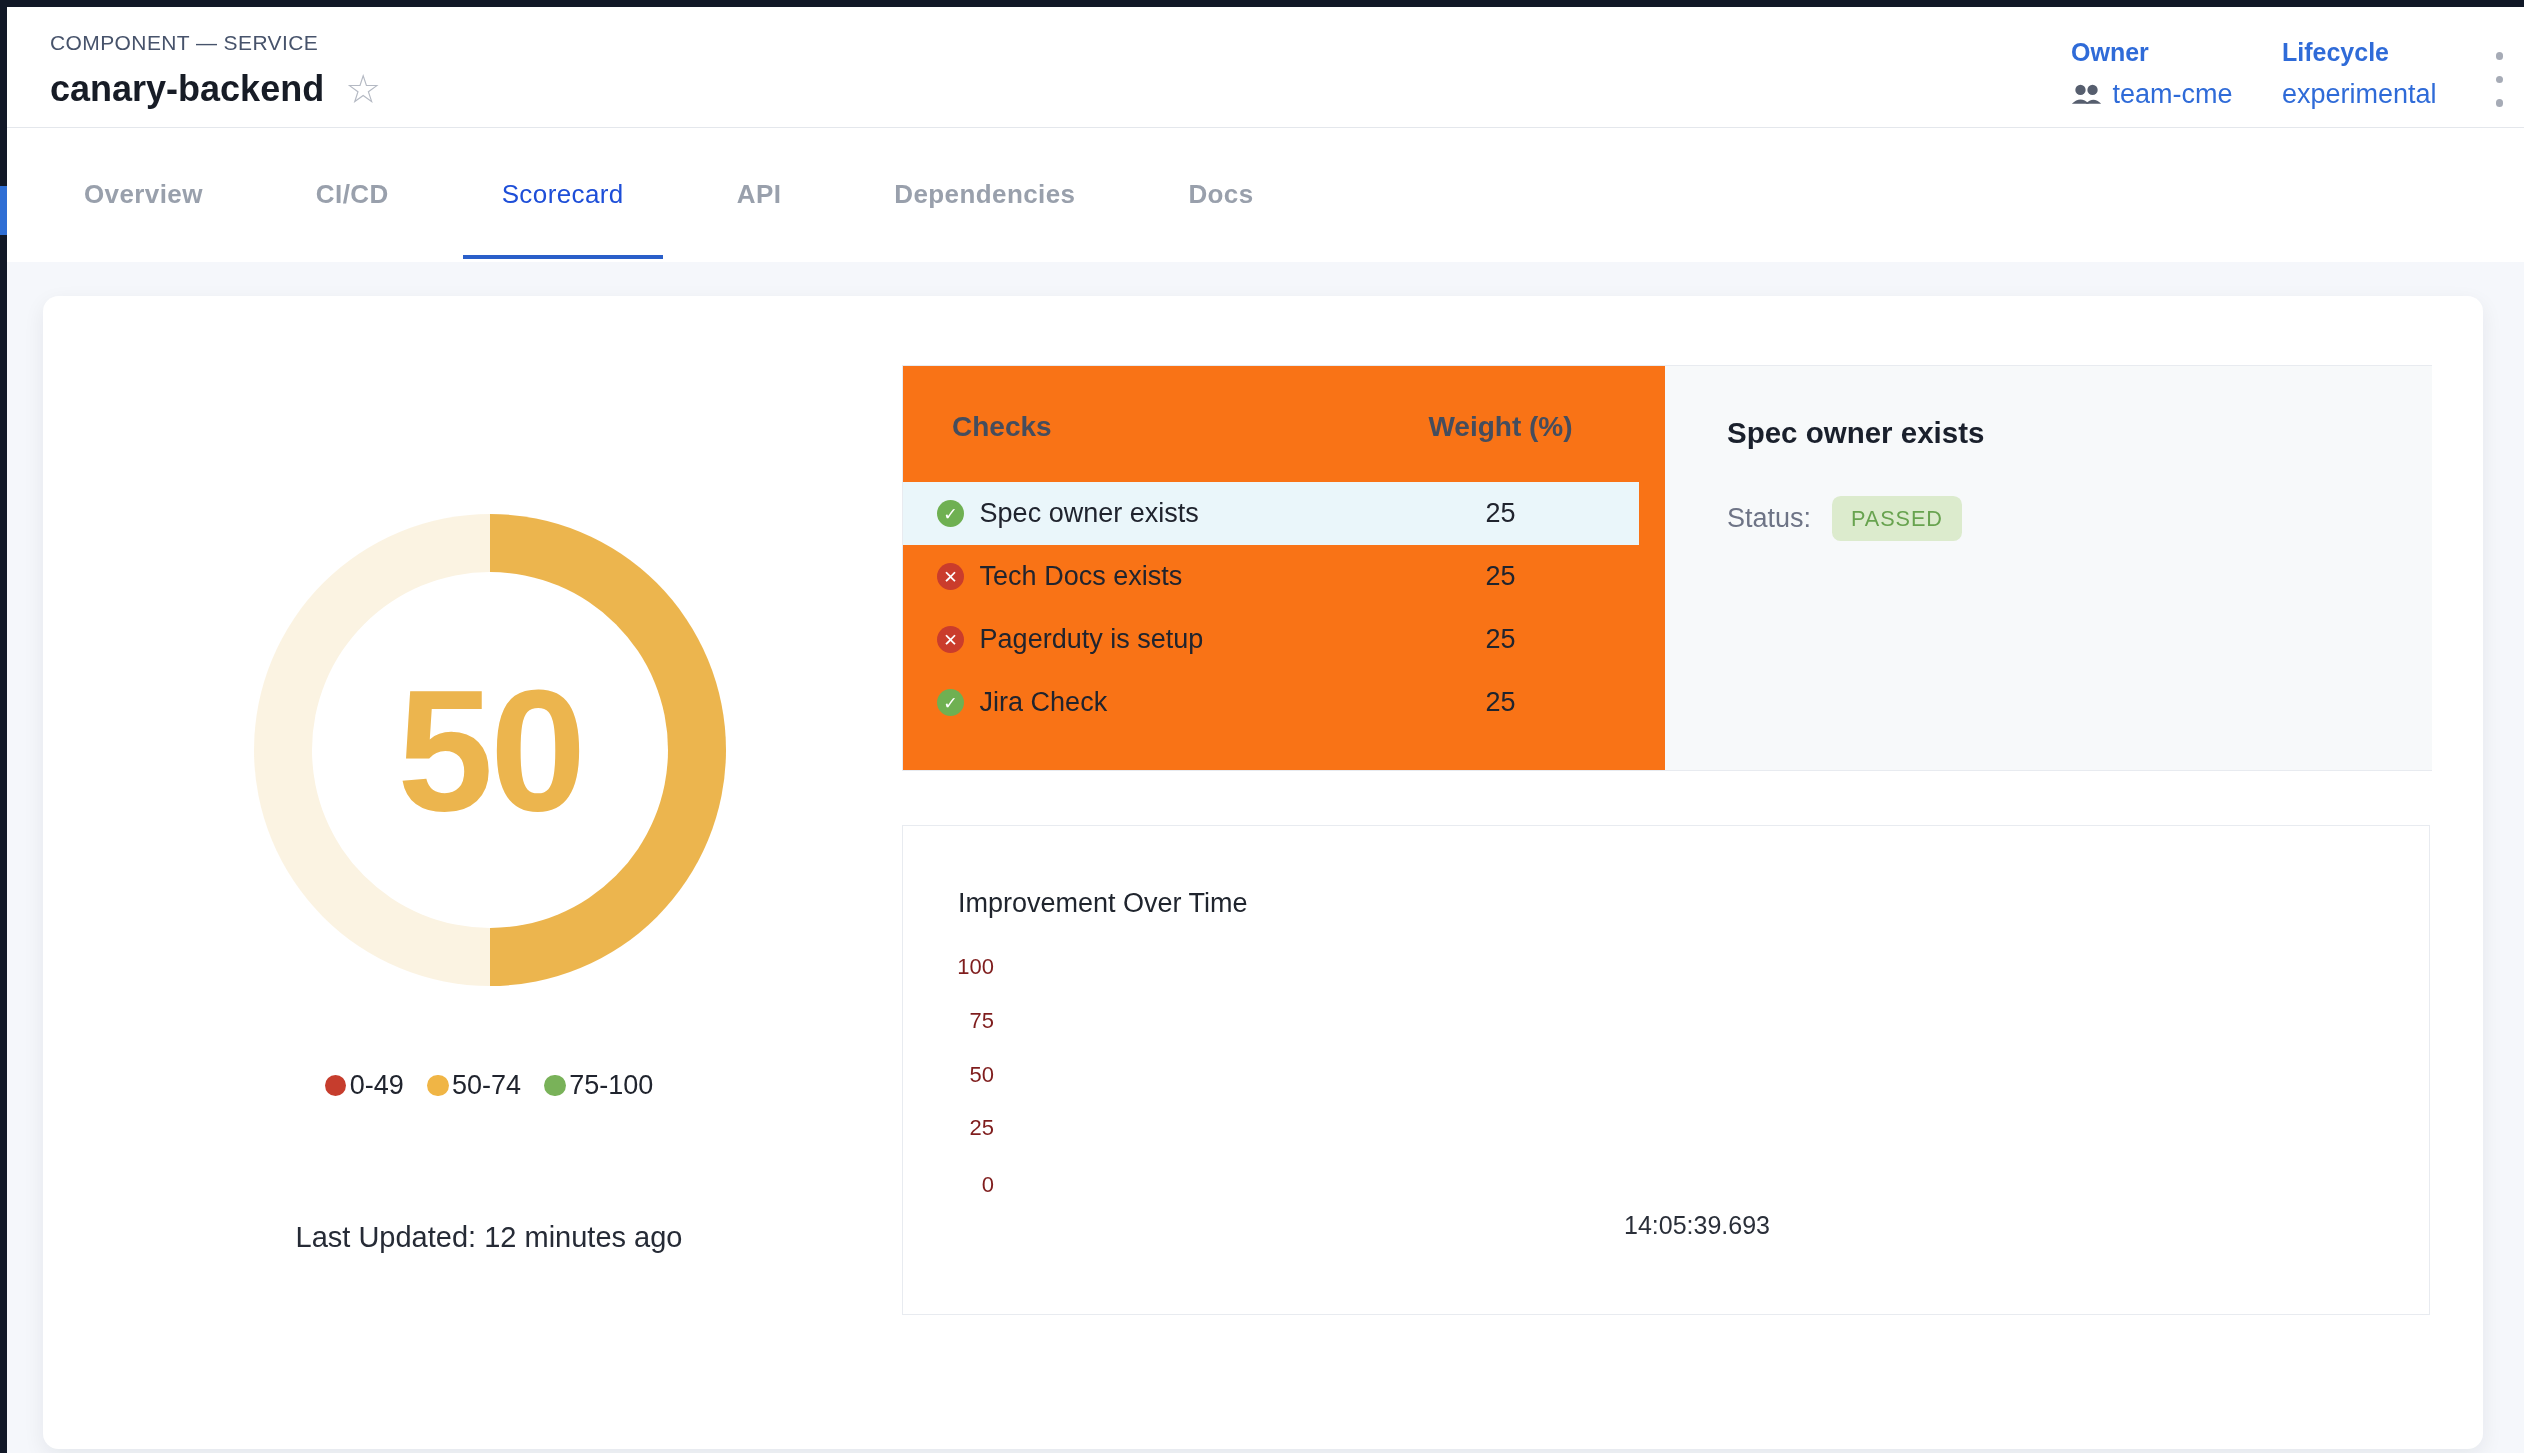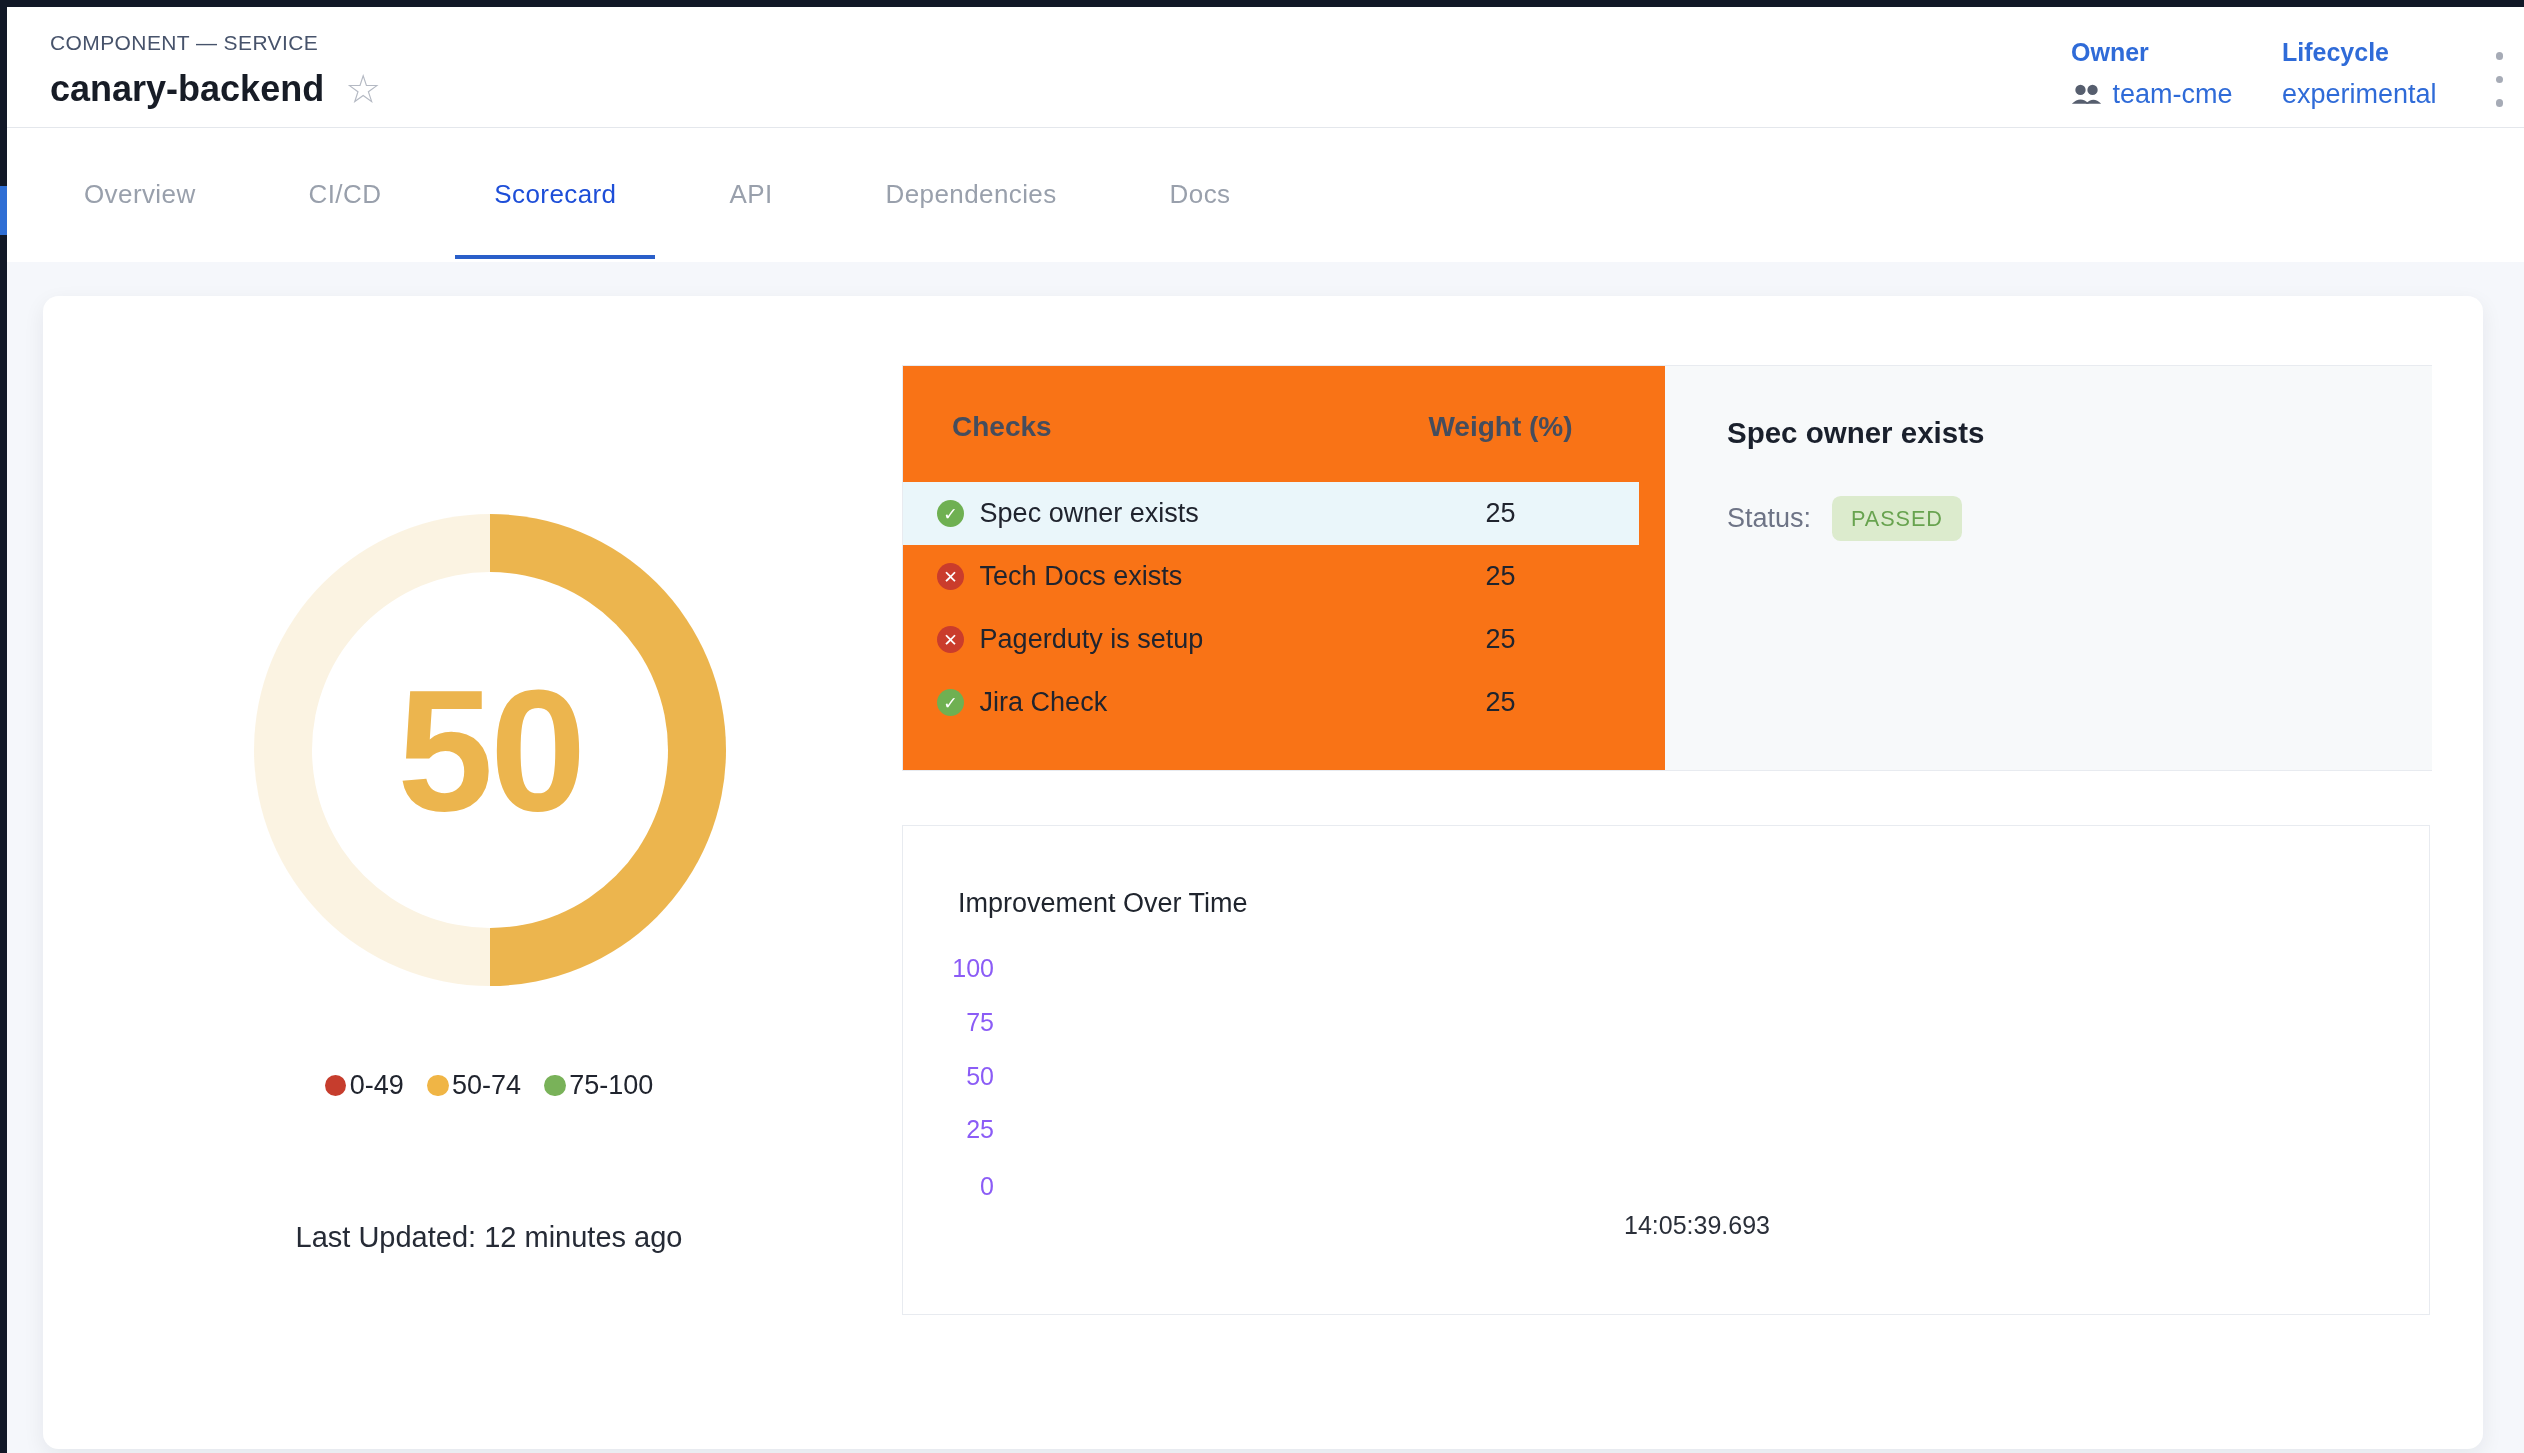--- a/index.html
+++ b/index.html
@@ -23,21 +23,21 @@
   .owner-block { left:2064px; }
   .lifecycle-block { left:2275px; }
   .kebab { position:absolute; left:2475px; top:45px; width:35px; height:55px; display:flex; flex-direction:column;
            align-items:center; justify-content:space-between; cursor:pointer; }
   .kebab i { width:7.8px; height:7.8px; border-radius:50%; background:#a6abb6; }
   .header-divider { position:absolute; left:7px; top:127px; right:0; height:1.7px; background:#e4e7ec; }
 
   
   .tabs { position:absolute; left:7px; top:128px; right:0; height:133px; background:#fff;
           display:flex; align-items:center; padding-left:77px; gap:113px; }
-  .tab { position:relative; font-size:26px; font-weight:400; color:#99a0ac; letter-spacing:0.4px; cursor:pointer; }
+  .tab { position:relative; font-size:26px; font-weight:700; color:#99a0ac; letter-spacing:0.4px; cursor:pointer; }
   .tab.active { color:#1d4ed8; font-weight:400; }
   .tab.active::after { content:""; position:absolute; left:-39px; right:-39px; bottom:-49px; height:4.3px; background:#2a5fc9; }
 
   
   .page { position:absolute; left:7px; top:262px; right:0; bottom:0; background:#f5f7fb; }
   .card { position:absolute; left:36px; top:34px; width:2440px; height:1153px; background:#fff;
           border-radius:15.6px; box-shadow:0 7px 21px rgba(16,24,40,0.07); }
 
   
   .gauge-col { position:absolute; left:0; top:0; width:892px; height:100%; }
@@ -81,21 +81,21 @@
   .detail-title { position:absolute; left:62px; top:50px; font-size:29.5px; font-weight:700; color:#1a202c; }
   .status-row { position:absolute; left:62px; top:130px; display:flex; align-items:center; gap:21px; }
   .status-label { font-size:27px; color:#6e7486; }
   .status-badge { background:var(--badge-bg); color:var(--badge-fg); font-size:21.7px; font-weight:500;
                   letter-spacing:0.9px; padding:9.5px 19px; border-radius:8.7px; }
 
   
   .chart-panel { position:absolute; left:859px; top:529px; width:1528px; height:490px;
                  border:1.7px solid #e8ebf0; background:#fff; }
   .chart-title { position:absolute; left:55px; top:62px; font-size:27px; font-weight:500; color:#20252e; }
-  .ytick { position:absolute; width:91px; text-align:right; font-size:25px; color:#8b5cf6; }
+  .ytick { position:absolute; width:91px; text-align:right; font-size:22px; color:#7f1d1d; }
   .yt0 { top:128px; } .yt1 { top:182px; } .yt2 { top:236px; } .yt3 { top:289px; } .yt4 { top:346px; }
   .xtick { position:absolute; left:794px; top:385px; transform:translateX(-50%); font-size:25px; color:#2a2f39; }
   .plot-area { position:absolute; left:113px; top:121px; right:52px; bottom:121px; }
 
   .people-icon svg { display:block; }
 </style>
 </head>
 <body>
 
 <div class="frame-top"></div>

